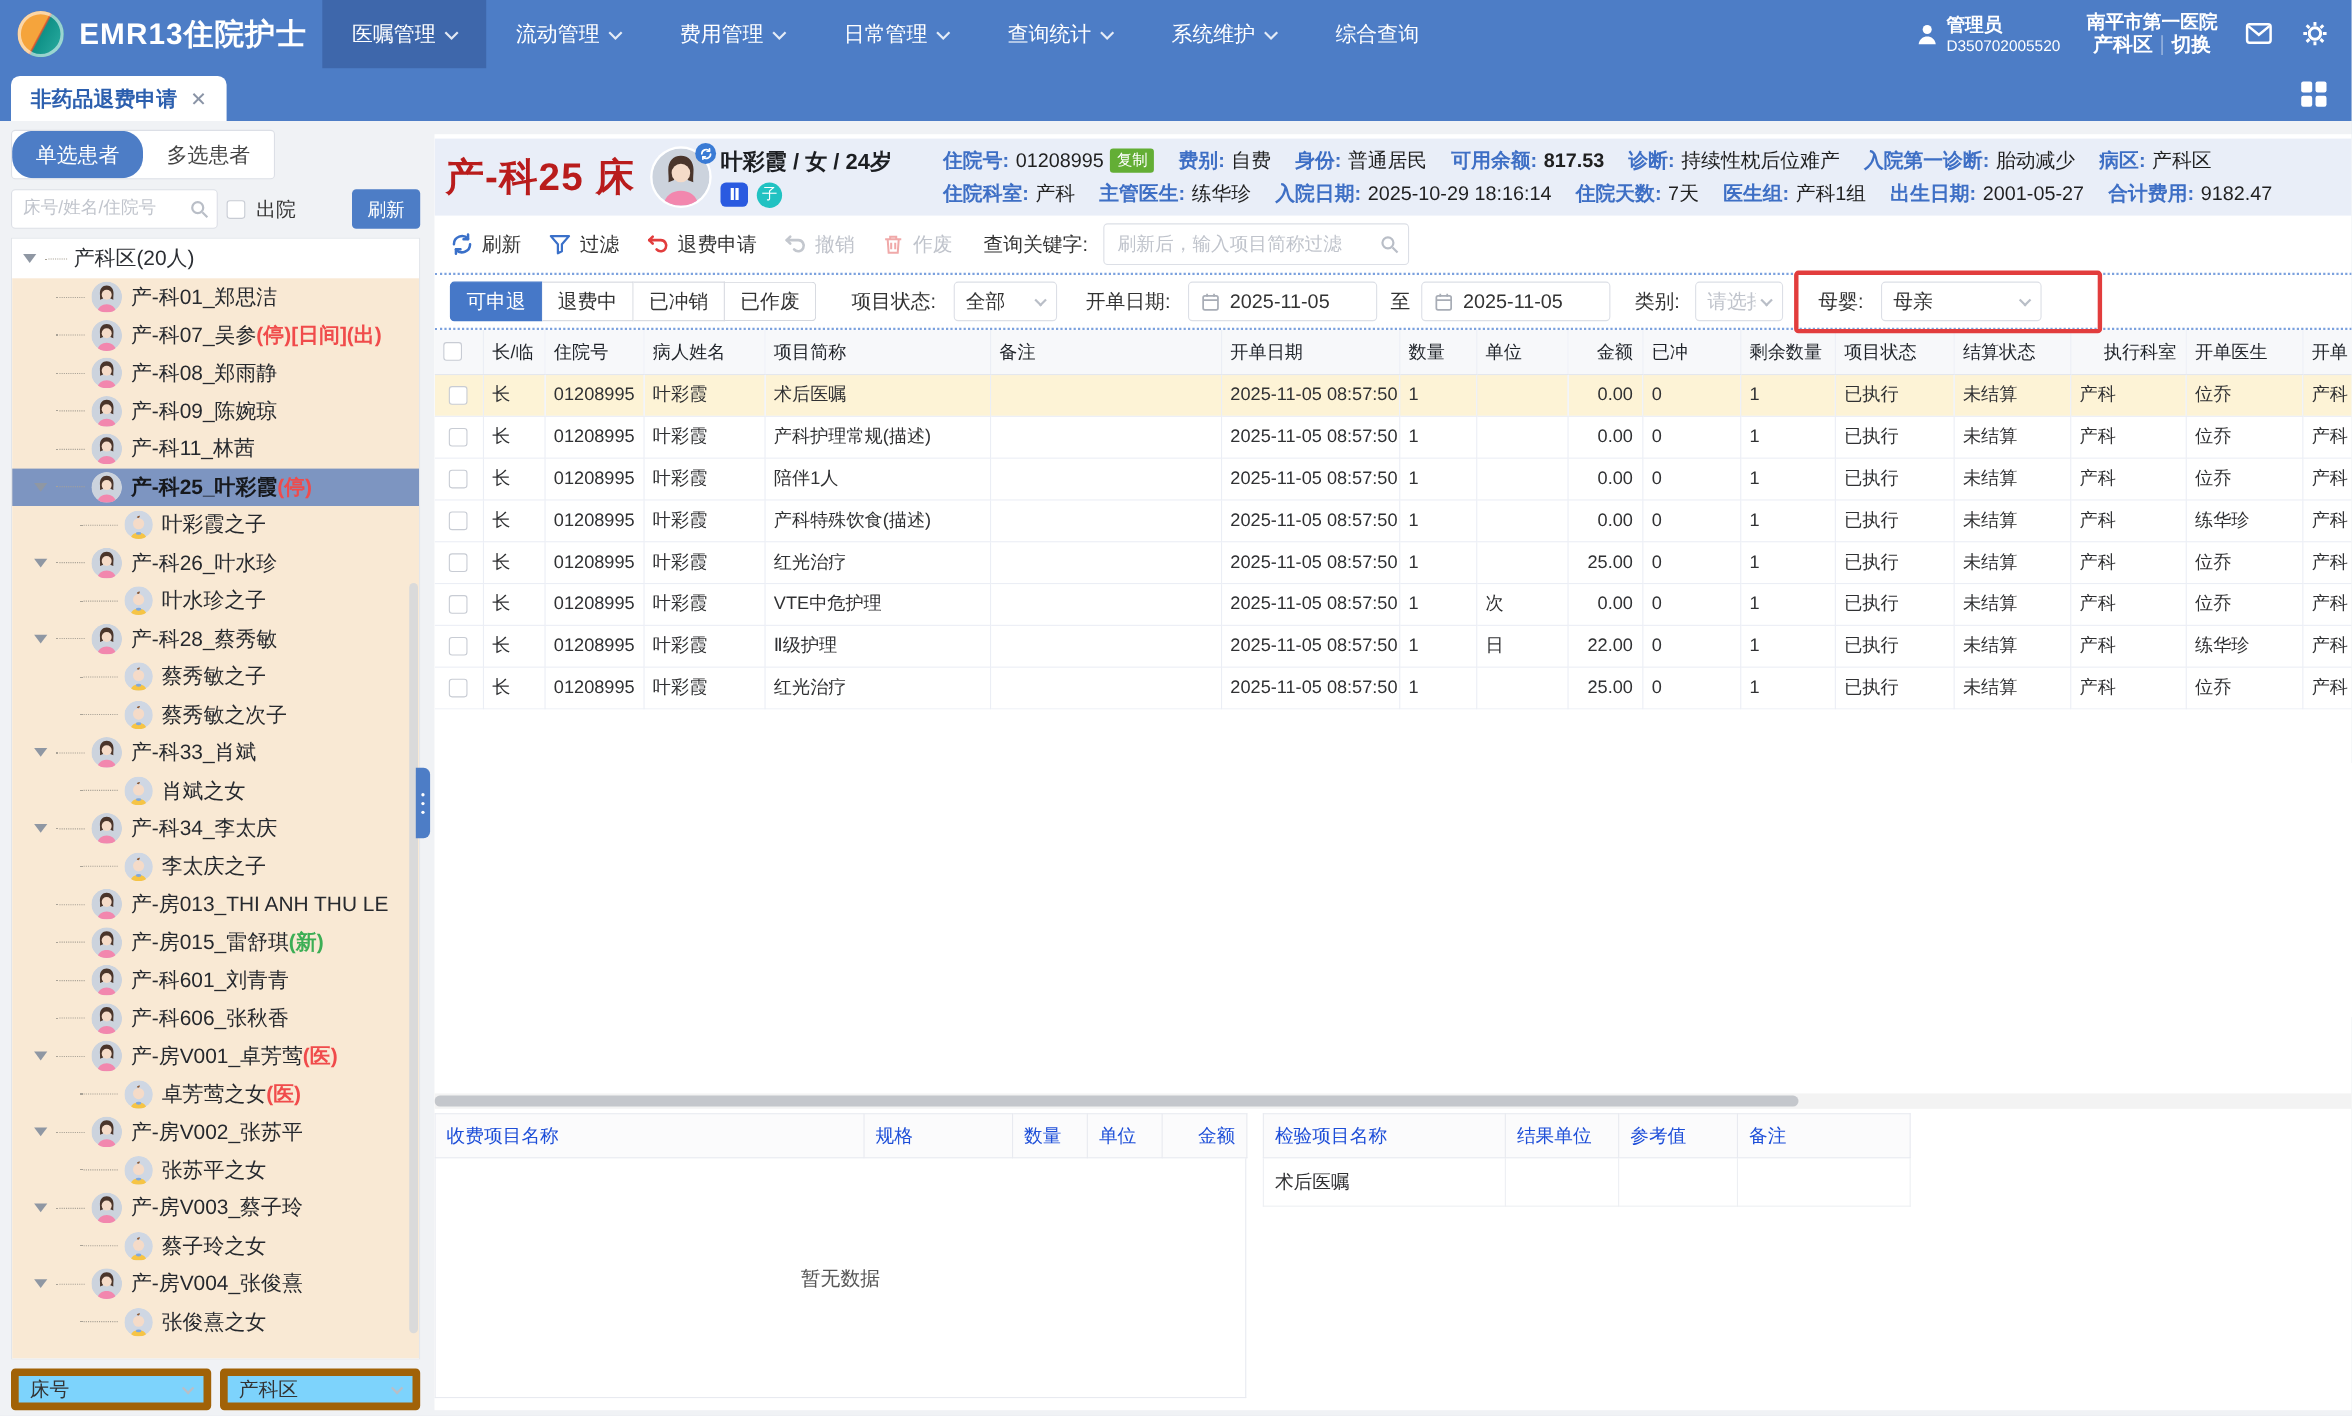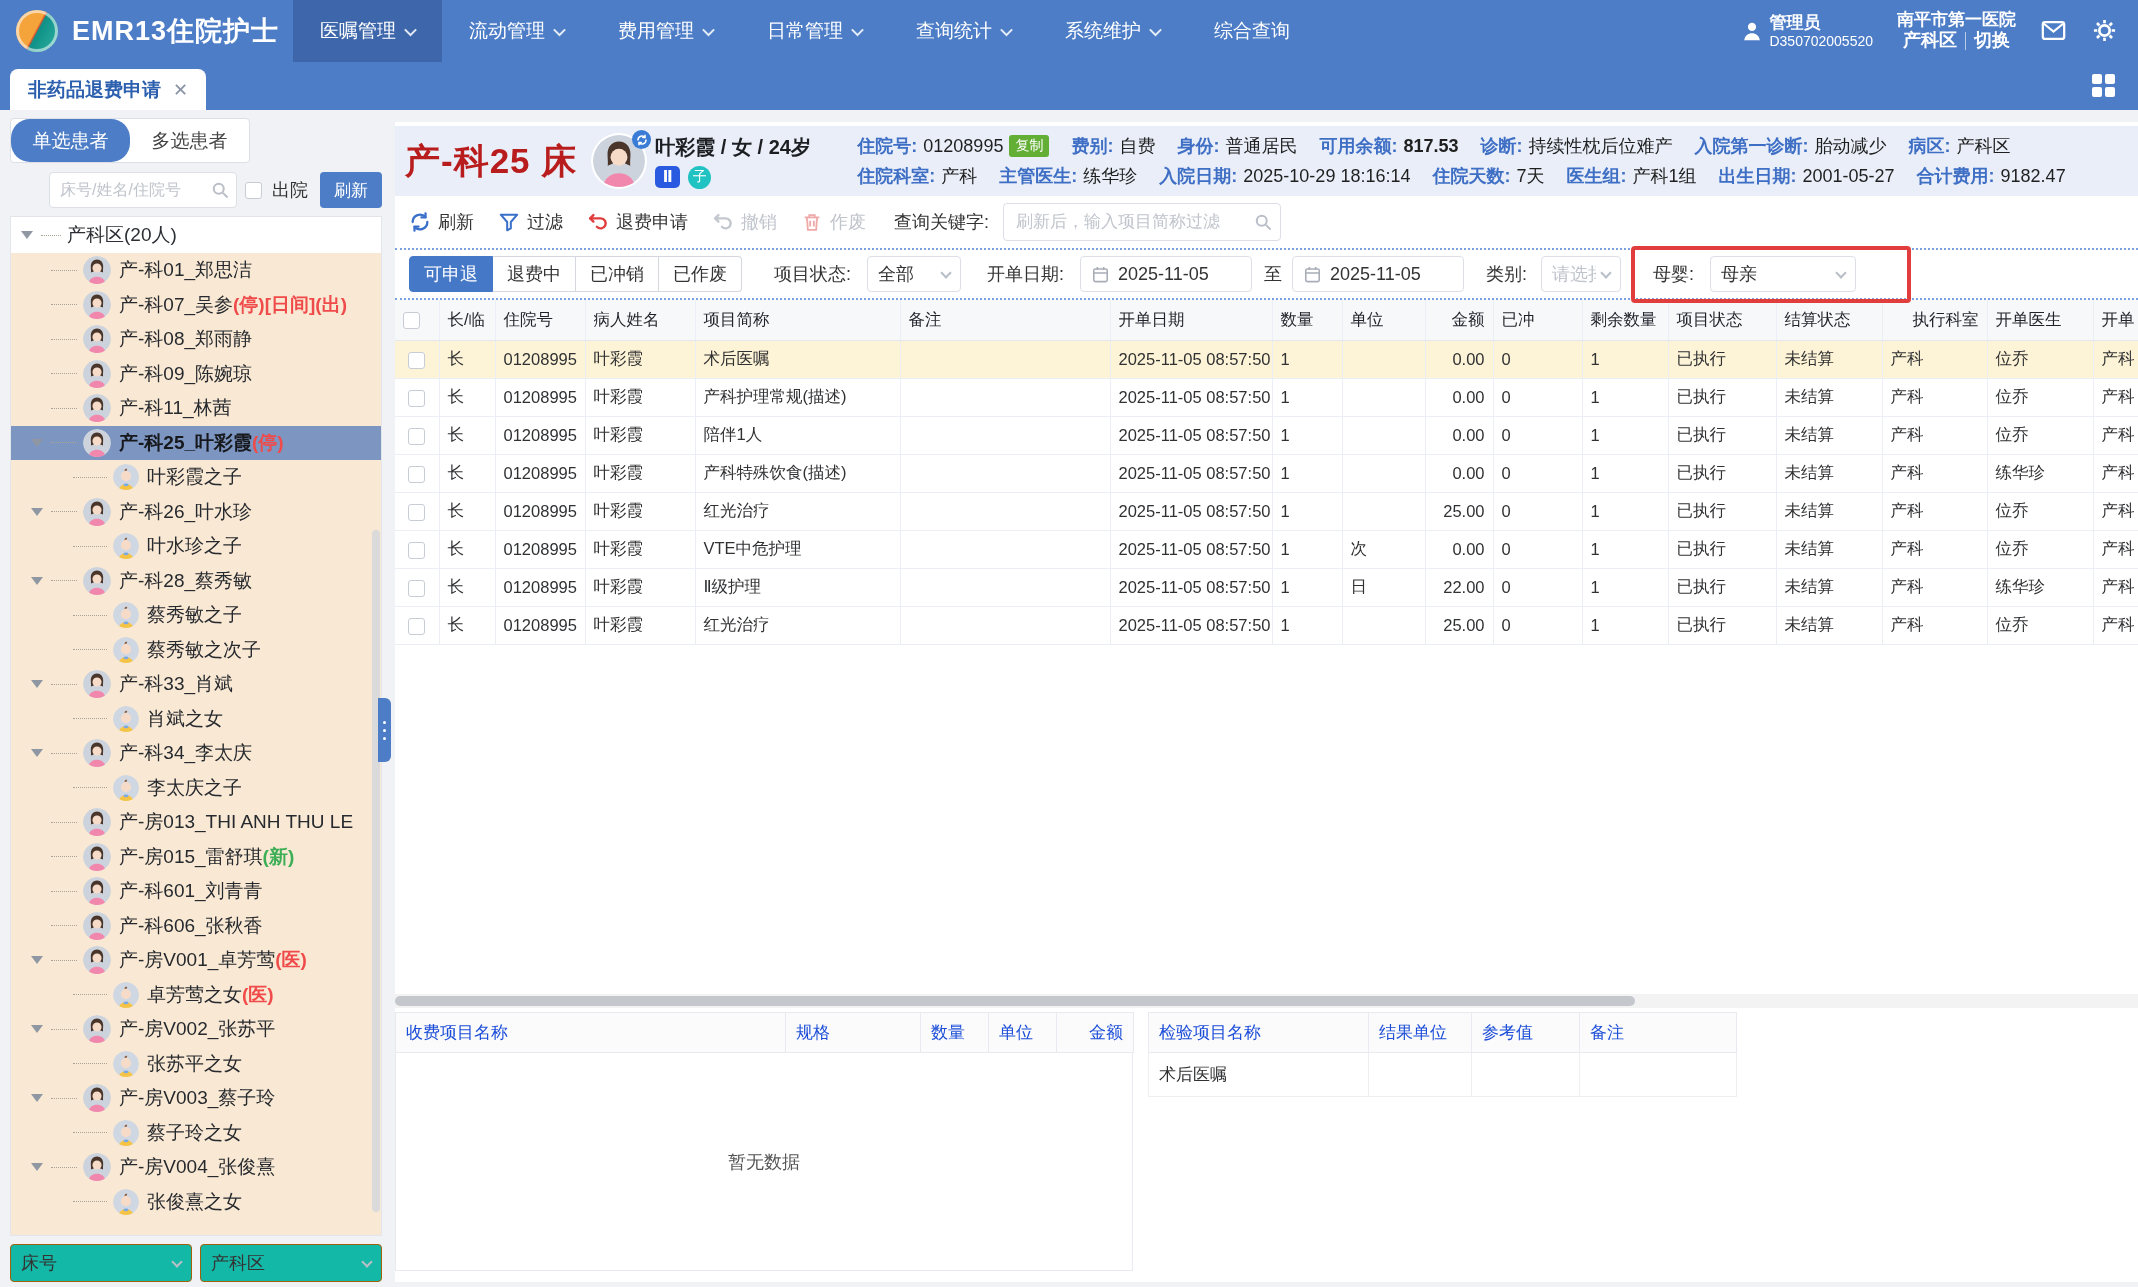--- a/index.html
+++ b/index.html
@@ -33,21 +33,21 @@
   .tab-label { color:#2c5fae; font-size:19px; font-weight:bold; }
   .tab-close { color:#8a94a6; font-size:18px; cursor:pointer; line-height:1; }
   .grid-icon { position:absolute; right:22px; bottom:12px; width:24px; height:24px; display:grid; grid-template-columns:10px 10px; grid-template-rows:10px 10px; gap:3px; cursor:pointer; }
   .grid-icon i { background:#fff; border-radius:2px; }
 
   
   .sidebar { position:absolute; left:10px; top:118px; width:372px; height:1164px; display:flex; flex-direction:column; }
   .segwrap { display:flex; height:45px; flex:none; width:240px; border-radius:4px; overflow:hidden; border:1px solid #dcdfe6; background:#fff; }
   .segbtn { flex:1; display:flex; align-items:center; justify-content:center; font-size:19px; color:#444; cursor:pointer;border-radius:19px; }
   .segbtn.active { background:#4d7dc6; color:#fff; }
-  .srchrow { display:flex; align-items:center; margin-top:9px; flex:none; gap:8px;margin-left:39px; }
+  .srchrow { display:flex; align-items:center; margin-top:9px; flex:none; gap:8px; }
   .srchbox { position:relative; width:188px; }
   .srchbox input { width:100%; height:36px; border:1px solid #dcdfe6; border-radius:4px; font-size:16px; padding:0 30px 0 10px; color:#333; outline:none; background:#fff; font-family:inherit; }
   .srchbox input::placeholder { color:#c0c4cc; }
   .srchbox .mag { position:absolute; right:7px; top:8px; width:20px; height:20px; }
   .cbx { width:17px; height:17px; border:1px solid #c8ccd4; border-radius:3px; background:#fff; flex:none; }
   .dclabel { font-size:18px; color:#333; margin-left:2px; }
   .refbtn { margin-left:auto; width:62px; height:36px; background:#4d7dc6; color:#fff; font-size:17px; border:none; border-radius:4px; cursor:pointer; font-family:inherit; }
   .treewrap { position:relative; margin-top:8px; flex:1; border:1px solid #e2e5ea; background:#fff; overflow:hidden; }
   .troot { display:flex; align-items:center; height:36px; padding-left:10px; font-size:19px; color:#2b2e33; background:#fff; }
   .tcaret { width:0; height:0; border-left:6px solid transparent; border-right:6px solid transparent; border-top:8px solid #8f97a3; flex:none; }
@@ -63,21 +63,21 @@
   .trow.child .avatar { width:26px; height:26px; }
   .tlabel { font-size:19px; color:#26292e; }
   .ttag { font-size:19px; font-weight:bold; }
   .trow.sel { background:#7d95c1; }
   .trow.sel .tlabel { font-weight:bold; color:#16181c; }
   .tree-scroll { position:absolute; right:1px; top:40px; bottom:4px; width:8px; }
   .tree-scroll .thumb { position:absolute; top:28%; height:70%; width:8px; background:#dadada; border-radius:4px; }
   .collapse-handle { position:absolute; right:-9px; top:580px; width:13px; height:64px; background:#4d7dc6; border-radius:0 6px 6px 0; display:flex; flex-direction:column; align-items:center; justify-content:center; gap:5px; cursor:pointer; z-index:4; }
   .collapse-handle i { width:3px; height:3px; border-radius:50%; background:#fff; }
   .botselects { display:flex; gap:8px; margin-top:8px; flex:none; }
-  .selbox { flex:1; height:38px; border:1px solid #a16207; border-radius:4px; background:#14b8a6; display:flex; align-items:center; padding:0 10px; font-size:18px; color:#333; cursor:pointer; }
+  .selbox { flex:1; height:38px; border:7px solid #a16207; border-radius:4px; background:#7dd3fc; display:flex; align-items:center; padding:0 10px; font-size:18px; color:#333; cursor:pointer; }
   .selbox .gchev { margin-left:auto; }
   .gchev { display:inline-block; width:8px; height:8px; border-right:2px solid #b9bec7; border-bottom:2px solid #b9bec7; transform:rotate(45deg); margin-top:-3px; }
 
   
   .main { position:absolute; left:395px; top:122px; width:1743px; height:1160px; background:#fff; overflow:hidden; }
   .pat-hdr { margin-top:4px; height:70px; background:#e9eef8; display:flex; align-items:center; padding:0 8px 0 10px; }
   .bed { font-size:35px; font-weight:bold; color:#b91c1c; white-space:nowrap; letter-spacing:1px; }
   .pavatar { position:relative; width:52px; height:52px; margin-left:16px; flex:none; }
   .pavatar .ava { width:52px; height:52px; border-radius:50%; overflow:hidden; box-shadow:0 0 0 2px #fff; }
   .pbadge { position:absolute; right:-6px; top:-5px; width:19px; height:19px; border-radius:50%; background:#3a7bd5; color:#fff; display:flex; align-items:center; justify-content:center; }

